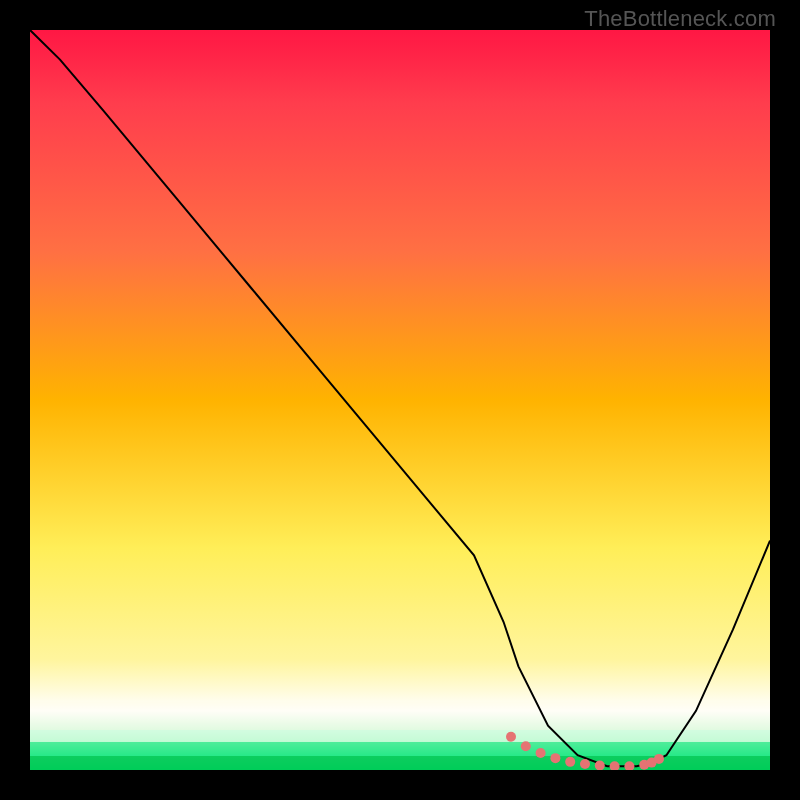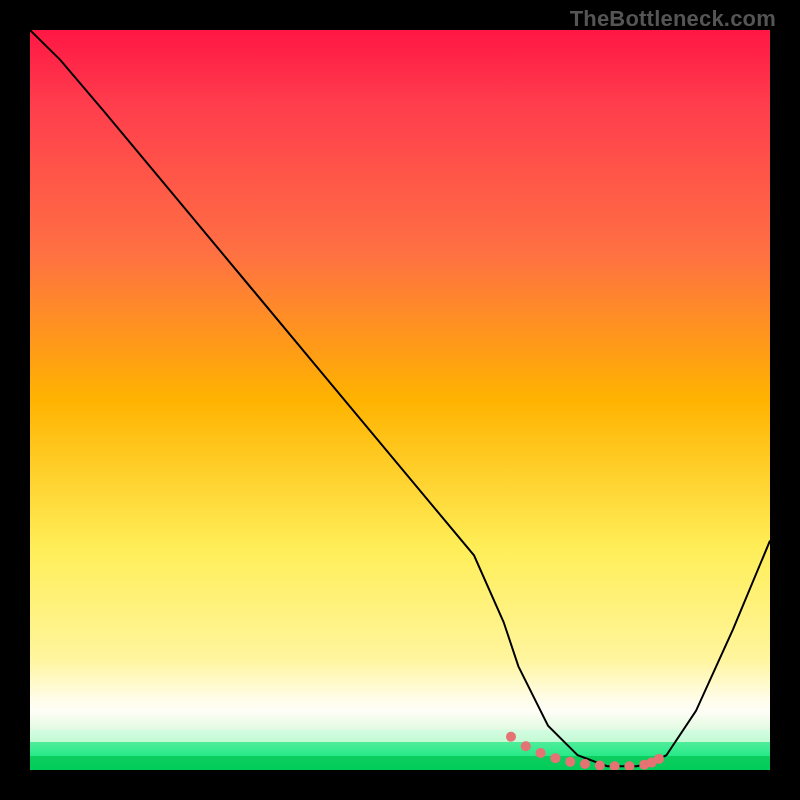--- a/index.html
+++ b/index.html
@@ -16,21 +16,21 @@
     height: 800px;
     position: relative;
     background: #000;
   }
   .watermark {
     position: absolute;
     top: 6px;
     right: 24px;
     color: #555;
     font-size: 22px;
-    font-weight: 700;
+    font-weight: 400;
     letter-spacing: 0.2px;
     z-index: 5;
   }
   .plot-outer {
     position: absolute;
     left: 30px;
     top: 30px;
     width: 740px;
     height: 740px;
     background: #000;

